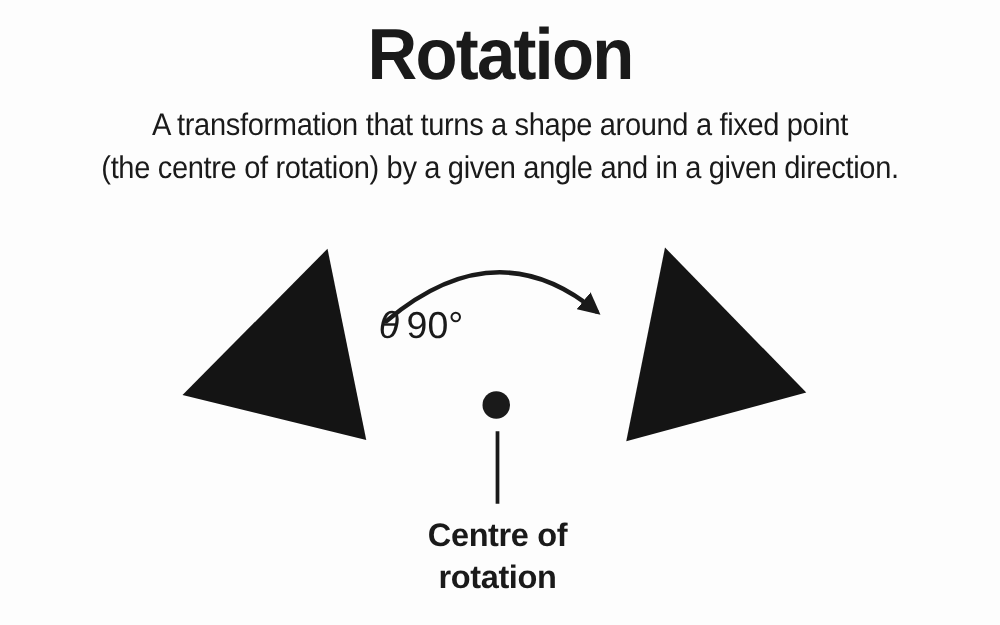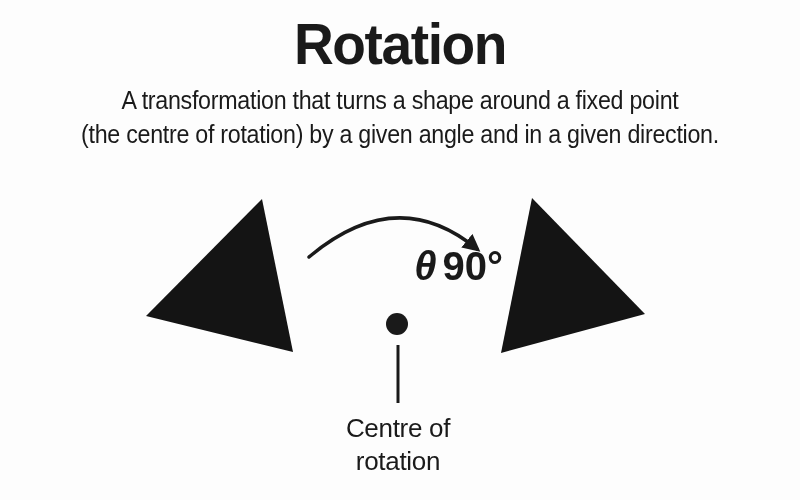--- a/index.html
+++ b/index.html
@@ -60,37 +60,37 @@
   .pointer-line {
     stroke: var(--ink);
     stroke-width: 3;
     stroke-linecap: butt;
   }
   .arrowhead { fill: var(--ink); }
   .angle-label {
     position: absolute;
     left: 303px; top: 230px;
     width: 200px;
-    text-align: right;
-    font-size: 40px;
-    font-weight: 700;
+    text-align: left;
+    font-size: 30px;
+    font-weight: 400;
     white-space: nowrap;
     color: var(--ink);
   }
   .angle-label .theta {
     font-style: italic;
     padding-right: 6px;
   }
   .centre-label {
     position: absolute;
     left: 288px; top: 398px;
     width: 220px;
     text-align: center;
     font-size: 26px;
-    font-weight: 400;
+    font-weight: 700;
     line-height: 33px;
     letter-spacing: -0.3px;
     color: var(--ink);
   }
 </style>
 </head>
 <body>
 
 <div class="slide">
 

